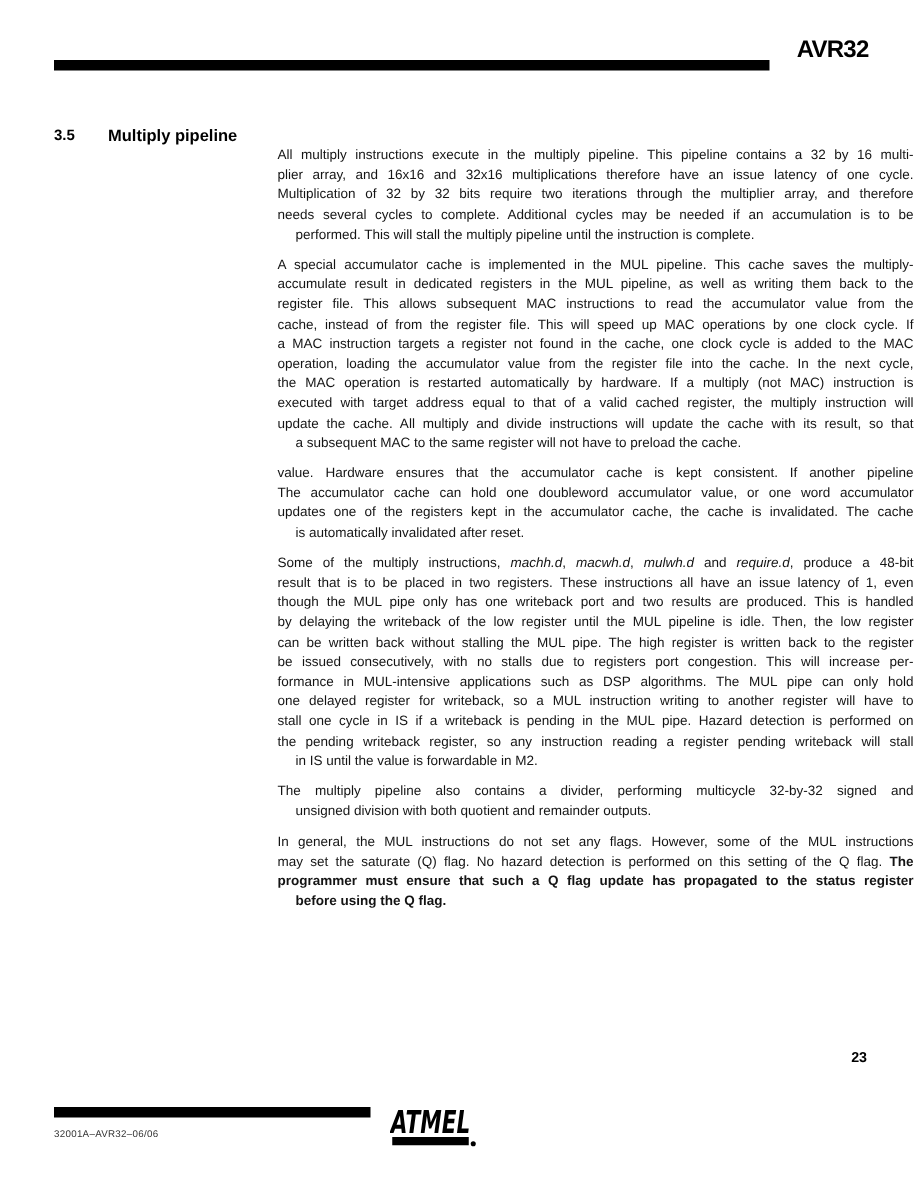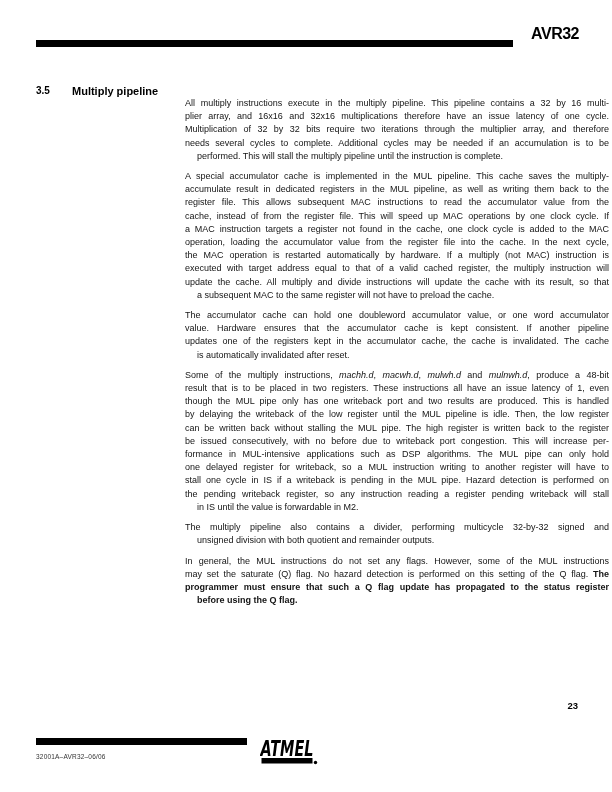--- a/index.html
+++ b/index.html
@@ -62,32 +62,32 @@
         <div class="line">register file. This allows subsequent MAC instructions to read the accumulator value from the</div>
         <div class="line">cache, instead of from the register file. This will speed up MAC operations by one clock cycle. If</div>
         <div class="line">a MAC instruction targets a register not found in the cache, one clock cycle is added to the MAC</div>
         <div class="line">operation, loading the accumulator value from the register file into the cache. In the next cycle,</div>
         <div class="line">the MAC operation is restarted automatically by hardware. If a multiply (not MAC) instruction is</div>
         <div class="line">executed with target address equal to that of a valid cached register, the multiply instruction will</div>
         <div class="line">update the cache. All multiply and divide instructions will update the cache with its result, so that</div>
         <div class="line last">a subsequent MAC to the same register will not have to preload the cache.</div>
       </div>
       <div class="para">
+        <div class="line">value. Hardware ensures that the accumulator cache is kept consistent. If another pipeline</div>
         <div class="line">The accumulator cache can hold one doubleword accumulator value, or one word accumulator</div>
-        <div class="line">value. Hardware ensures that the accumulator cache is kept consistent. If another pipeline</div>
         <div class="line">updates one of the registers kept in the accumulator cache, the cache is invalidated. The cache</div>
         <div class="line last">is automatically invalidated after reset.</div>
       </div>
       <div class="para">
-        <div class="line">Some of the multiply instructions, <i>machh.d</i>, <i>macwh.d</i>, <i>mulwh.d</i> and <i>mulnwh.d</i>, produce a 48-bit</div>
+        <div class="line">Some of the multiply instructions, <i>machh.d</i>, <i>macwh.d</i>, <i>mulwh.d</i> and <i>require.d</i>, produce a 48-bit</div>
         <div class="line">result that is to be placed in two registers. These instructions all have an issue latency of 1, even</div>
         <div class="line">though the MUL pipe only has one writeback port and two results are produced. This is handled</div>
         <div class="line">by delaying the writeback of the low register until the MUL pipeline is idle. Then, the low register</div>
         <div class="line">can be written back without stalling the MUL pipe. The high register is written back to the register</div>
-        <div class="line">be issued consecutively, with no before due to writeback port congestion. This will increase per-</div>
+        <div class="line">be issued consecutively, with no stalls due to registers port congestion. This will increase per-</div>
         <div class="line">formance in MUL-intensive applications such as DSP algorithms. The MUL pipe can only hold</div>
         <div class="line">one delayed register for writeback, so a MUL instruction writing to another register will have to</div>
         <div class="line">stall one cycle in IS if a writeback is pending in the MUL pipe. Hazard detection is performed on</div>
         <div class="line">the pending writeback register, so any instruction reading a register pending writeback will stall</div>
         <div class="line last">in IS until the value is forwardable in M2.</div>
       </div>
       <div class="para">
         <div class="line">The multiply pipeline also contains a divider, performing multicycle 32-by-32 signed and</div>
         <div class="line last">unsigned division with both quotient and remainder outputs.</div>
       </div>

